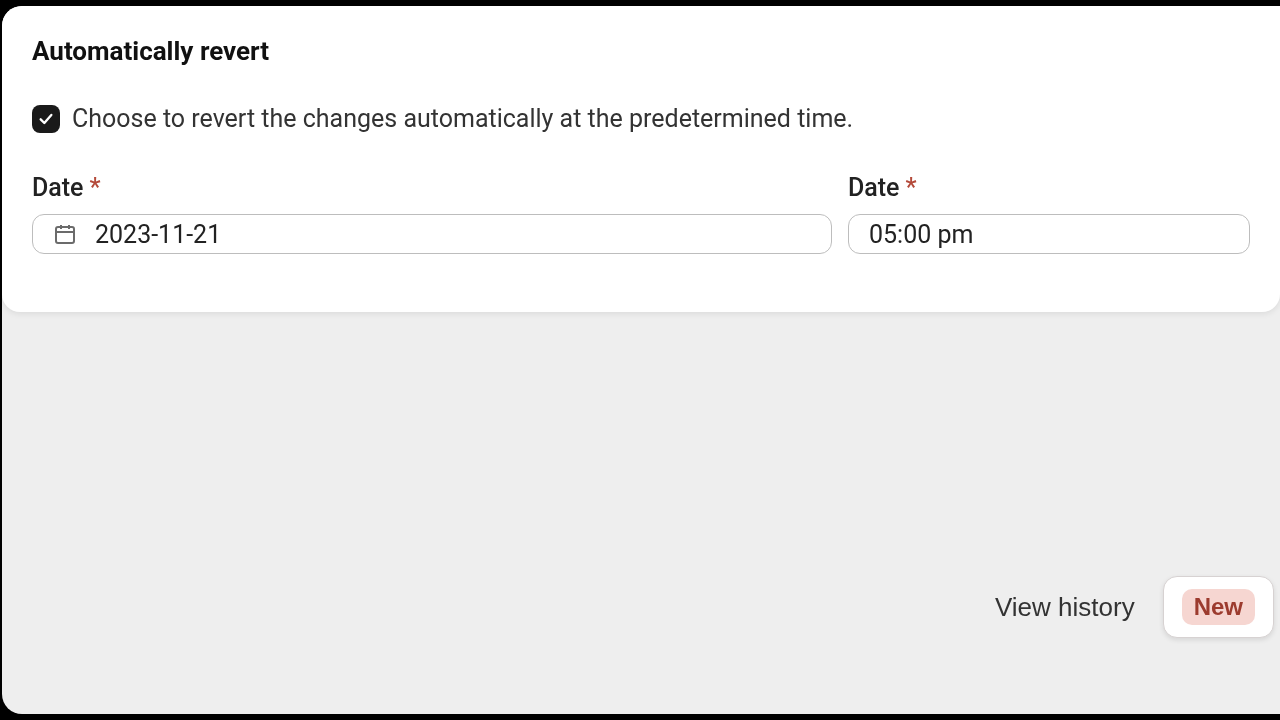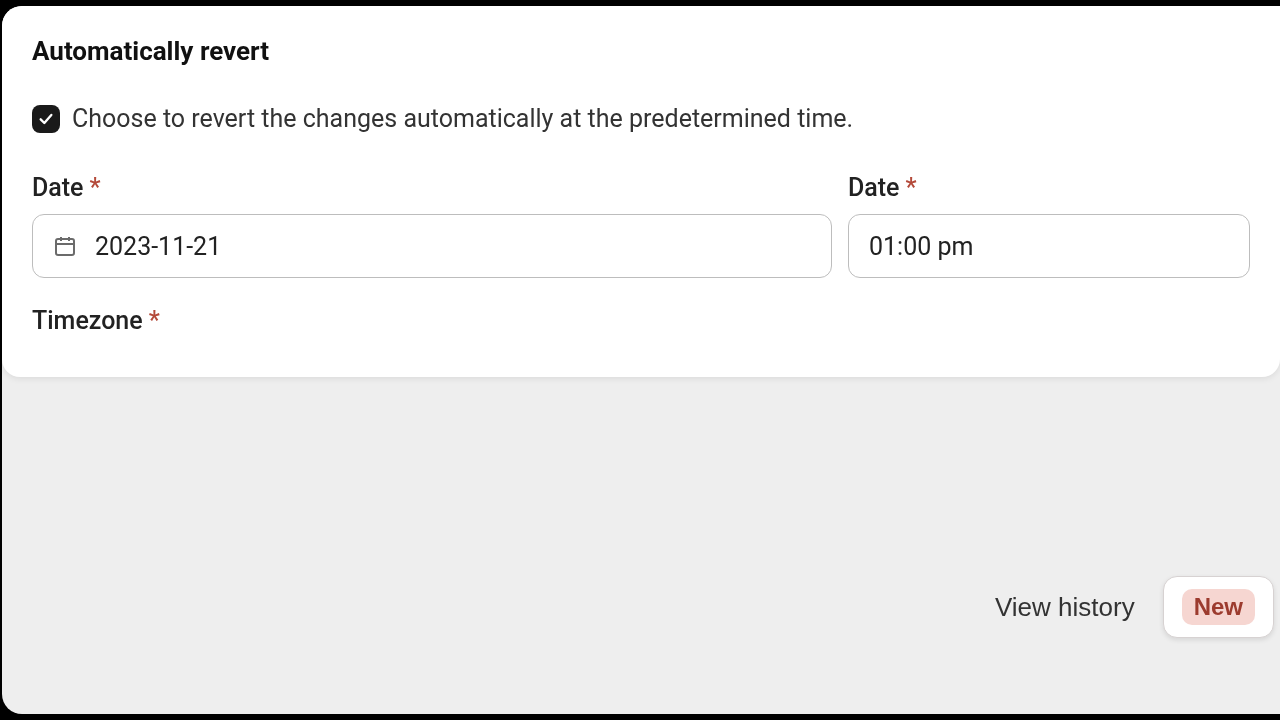--- a/index.html
+++ b/index.html
@@ -58,21 +58,21 @@
     font-size: 25px;
     font-weight: 500;
     color: #222;
     margin-bottom: 12px;
   }
   .field-label .req { color: #b44a3a; margin-left: 6px; }
   .input {
     border: 1px solid #bdbdbd;
     border-radius: 12px;
     background: #fff;
-    height: 64px;
+    height: 40px;
     display: flex;
     align-items: center;
     padding: 0 20px;
     font-size: 25px;
     color: #222;
     gap: 18px;
   }
   .input .icon {
     color: #6b6b6b;
     display: flex;
@@ -167,29 +167,26 @@
             </span>
             <span>2023-11-21</span>
           </div>
         </div>
 
         <div class="field field-time">
           <div class="field-label">
             <span>Date</span><span class="req">*</span>
           </div>
           <div class="input">
-            <span>01:00 pm</span>
+            <span>05:00 pm</span>
           </div>
         </div>
       </div>
 
       <div class="field field-tz">
-        <div class="field-label">
-          <span>Timezone</span><span class="req">*</span>
-        </div>
       </div>
     </div>
 
     <div class="footer">
       <button class="link-btn">View history</button>
       <button class="pill-btn">
         <span class="badge-new">New</span>
       </button>
     </div>
 

